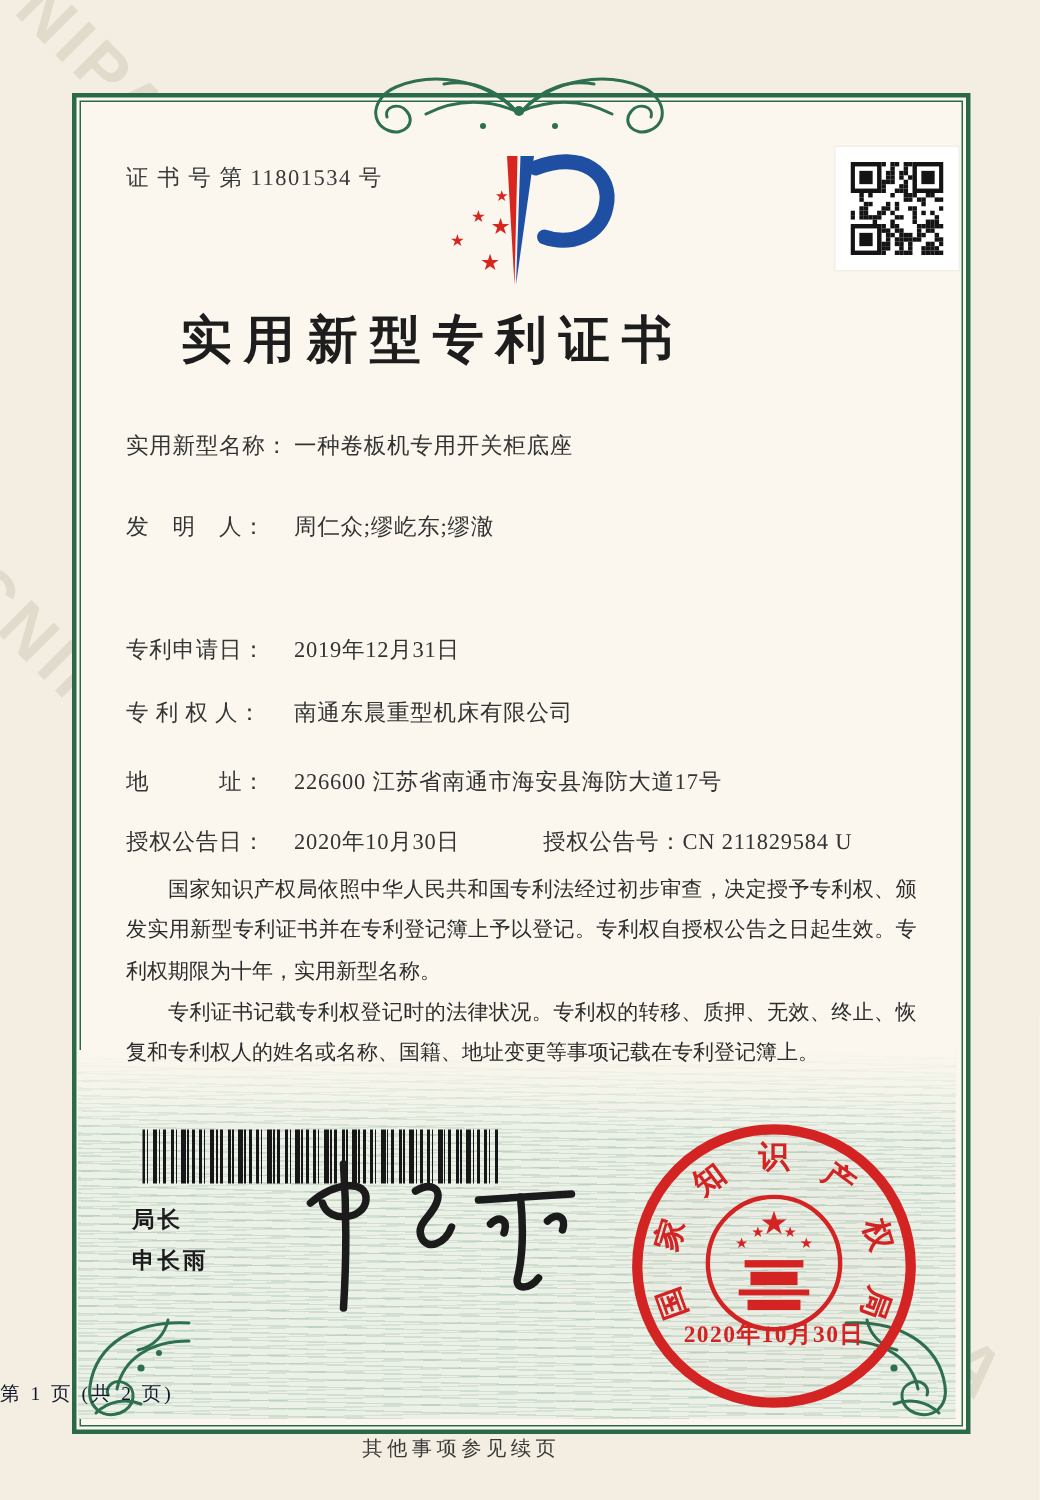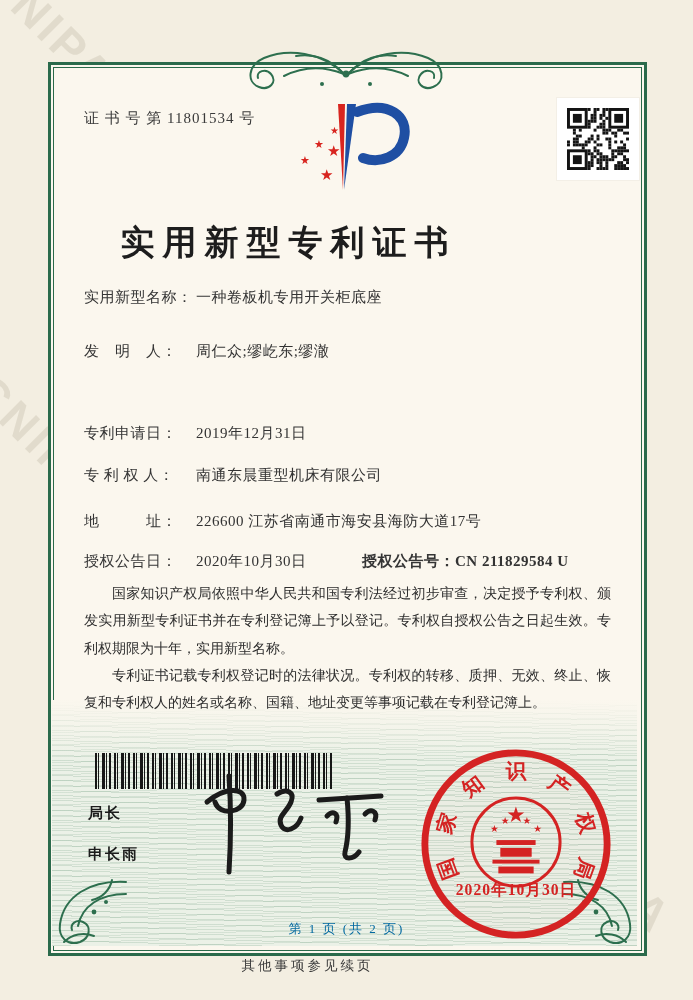--- a/index.html
+++ b/index.html
@@ -20,44 +20,44 @@
         background-image:repeating-linear-gradient(1.5deg,rgba(134,172,146,.28) 0 1px,rgba(0,0,0,0) 1px 5px),
                          repeating-linear-gradient(-1.5deg,rgba(134,172,146,.22) 0 1px,rgba(0,0,0,0) 1px 6px);}
   .band::before{content:"";position:absolute;left:0;top:0;right:0;height:60px;
         background:linear-gradient(180deg,#fbf7ee 0%,rgba(251,247,238,0) 100%);}
   .ornament{position:absolute;pointer-events:none;}
   .cert-number{position:absolute;left:84px;top:109px;font-size:15px;letter-spacing:1px;color:#3a3a3a;}
   .logo{position:absolute;left:272px;top:100px;width:150px;height:95px;}
   .qr{position:absolute;left:557px;top:98px;width:82px;height:82px;background:#fff;
       display:flex;align-items:center;justify-content:center;box-shadow:0 0 0 1px rgba(0,0,0,0.03);}
   .qr svg{width:62px;height:62px;}
-  .title{position:absolute;left:0;top:220px;width:577px;text-align:center;
+  .title{position:absolute;left:0;top:204px;width:577px;text-align:center;
          font-size:34px;font-weight:bold;letter-spacing:8px;color:#1d1d1d;}
   .frow{position:absolute;left:84px;font-size:15px;color:#353535;letter-spacing:0.5px;white-space:nowrap;}
   .flabel{display:inline-block;min-width:112px;}
   .fval{color:#333;}
-  .frow .second{position:absolute;left:278px;top:0;white-space:nowrap;font-weight:bold;}
+  .frow .second{position:absolute;left:278px;top:0;white-space:nowrap;}
   .paras{position:absolute;left:84px;top:580px;width:527px;font-size:14px;line-height:1.95;
          text-align:justify;color:#2d2d2d;}
   .paras p{margin:0;text-indent:2em;}
   .barcode{position:absolute;left:95px;top:753px;width:237px;height:36px;
      background:repeating-linear-gradient(90deg,#171717 0 2px,transparent 2px 3px,#171717 3px 4px,
         transparent 4px 7px,#171717 7px 10px,transparent 10px 11px,#171717 11px 12px,
         transparent 12px 14px,#171717 14px 16px,transparent 16px 19px);}
   .director{position:absolute;left:88px;top:804px;font-family:"Liberation Sans","DejaVu Sans",sans-serif;
             font-size:15px;font-weight:bold;color:#1c1c1c;letter-spacing:2px;}
-  .director .name{margin-top:22px;}
+  .director .name{margin-top:8px;}
   .sig{position:absolute;left:185px;top:768px;width:205px;height:112px;}
   .seal{position:absolute;left:418px;top:746px;width:196px;height:196px;}
   .seal-ch{font-size:21px;font-weight:bold;fill:#d42323;text-anchor:middle;
            font-family:"Liberation Serif","DejaVu Serif",serif;}
   .seal-date{font-size:16px;font-weight:bold;fill:#d42323;text-anchor:middle;letter-spacing:1px;
            font-family:"Liberation Serif","DejaVu Serif",serif;}
-  .page-footer{position:absolute;left:0;top:920px;width:693px;text-align:center;
-               font-size:13px;color:#0369a1;letter-spacing:2px;}
+  .page-footer{position:absolute;left:0;top:920px;width:693px;
+               font-size:13px;color:#0f172a;letter-spacing:2px;}
   .cont-note{position:absolute;left:0;top:957px;width:615px;text-align:center;
              font-size:13.5px;color:#3a3a3a;letter-spacing:3px;}
 </style>
 </head>
 <body>
 
 <div class="page">
 
   <span class="wm" style="left:-30px;top:0px">CNIPA</span>
   <span class="wm" style="left:160px;top:112px">CNIPA</span>

